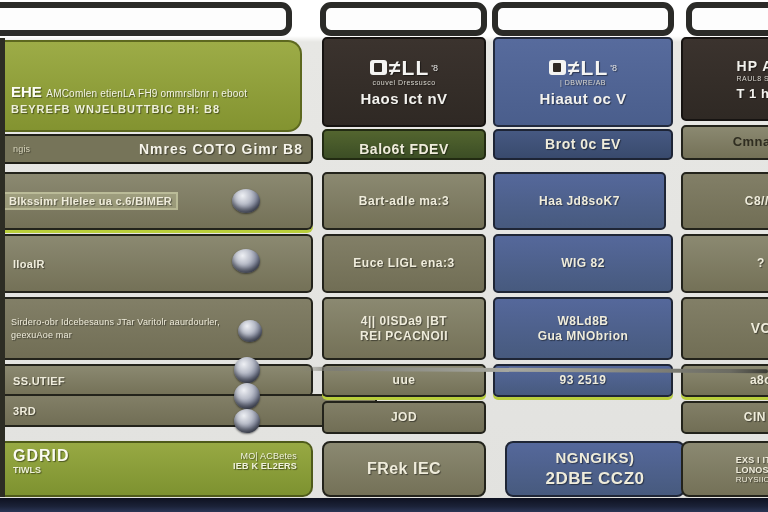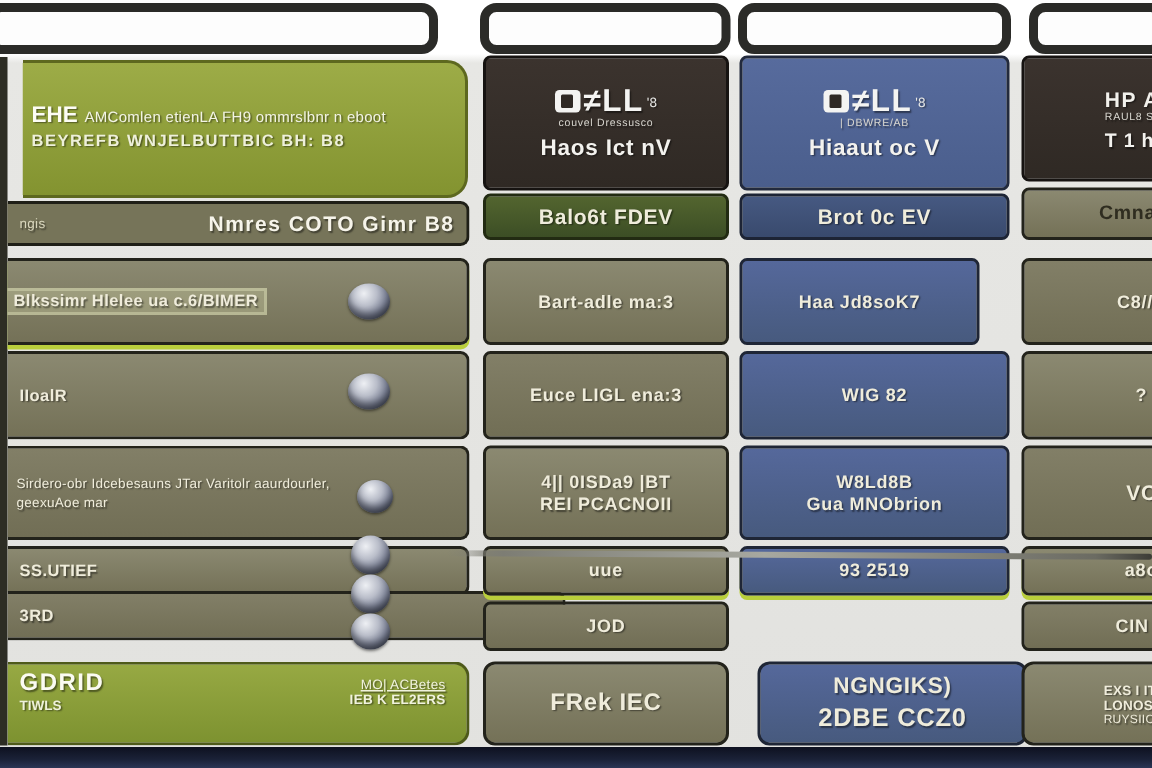--- a/index.html
+++ b/index.html
@@ -63,21 +63,21 @@
 
 <div id="stage">
 
   <div class="tab" style="left:-10px;width:302px;"></div>
   <div class="tab" style="left:320px;width:167px;"></div>
   <div class="tab" style="left:492px;width:182px;"></div>
   <div class="tab" style="left:686px;width:92px;"></div>
 
   <div class="edge"></div>
 
-  <div class="block left-cut greenhdr" style="left:15px;top:40px;width:297px;height:92px;border-radius:0 14px 14px 0;align-items:flex-start;padding:26px 10px 0 6px;">
+  <div class="block left-cut greenhdr" style="left:5px;top:40px;width:297px;height:92px;border-radius:0 14px 14px 0;align-items:center;padding:26px 10px 0 6px;">
     <div style="text-align:left;">
       <span style="font-weight:bold;font-size:15px;color:#fdfdf5;">EHE</span>
       <span class="small" style="font-size:10px;color:#f2f3e4;">AMComlen etienLA FH9 ommrslbnr n eboot</span>
       <div class="small" style="font-size:11px;font-weight:bold;color:#eef0da;margin-top:2px;letter-spacing:1px;">BEYREFB WNJELBUTTBIC BH: B8</div>
     </div>
   </div>
 
   <div class="block left-cut" style="left:5px;top:134px;width:308px;height:30px;background:#767459;border-color:#1f1f17;padding:0 8px;">
     <span class="small" style="color:#d9d6bd;">ngis</span>
     <span style="margin-left:auto;font-weight:bold;font-size:14px;color:#f6f4ea;letter-spacing:1px;">Nmres COTO Gimr B8</span>
@@ -105,21 +105,21 @@
   <div class="block left-cut olive2" style="left:5px;top:394px;width:372px;height:33px;">
     <span class="lbl">3RD</span>
   </div>
 
   <div class="block left-cut greenfoot" style="left:5px;top:441px;width:308px;height:56px;border-radius:0 10px 10px 0;padding:0 14px 16px 8px;">
     <div style="text-align:left;">
       <div style="font-weight:bold;font-size:16px;color:#fbfbf2;letter-spacing:1px;">GDRID</div>
       <div style="font-weight:bold;font-size:9px;color:#eef1da;">TIWLS</div>
     </div>
     <div style="margin-left:auto;text-align:right;">
-      <div class="small" style="color:#f0f2dd;text-decoration:underline;">MO| ACBetes</div>
+      <div class="small" style="color:#f0f2dd;">MO| ACBetes</div>
       <div class="small" style="color:#f0f2dd;font-weight:bold;">IEB K EL2ERS</div>
     </div>
   </div>
 
   <div class="sphere" style="left:232px;top:189px;width:28px;height:24px;"></div>
   <div class="sphere" style="left:232px;top:249px;width:28px;height:24px;"></div>
   <div class="sphere" style="left:238px;top:320px;width:24px;height:22px;"></div>
   <div class="sphere" style="left:234px;top:357px;width:26px;height:26px;"></div>
   <div class="sphere" style="left:234px;top:383px;width:26px;height:26px;"></div>
   <div class="sphere" style="left:234px;top:409px;width:26px;height:24px;"></div>
@@ -129,21 +129,21 @@
       <div class="logo-row">
         <span class="logo-box"></span>
           <span class="logo-txt">≠LL</span>
           <span class="logo-sup">'8</span>
       </div>
       <div class="hdr-sub">couvel Dressusco</div>
       <div class="hdr-line">Haos Ict nV</div>
     </div>
   </div>
 
-  <div class="block greenstrip" style="left:322px;top:129px;width:164px;height:31px;">
+  <div class="block greenstrip" style="left:322px;top:129px;width:164px;height:31px;align-items:flex-end;">
     <span class="val-lg">Balo6t FDEV</span>
   </div>
 
   <div class="block olive" style="left:322px;top:172px;width:164px;height:58px;">
     <span class="val">Bart-adle ma:3</span>
   </div>
   <div class="block olive2" style="left:322px;top:234px;width:164px;height:59px;">
     <span class="val">Euce LIGL ena:3</span>
   </div>
   <div class="block olive" style="left:322px;top:297px;width:164px;height:63px;">
@@ -171,21 +171,21 @@
       </div>
       <div class="hdr-sub">| DBWRE/AB</div>
       <div class="hdr-line">Hiaaut oc V</div>
     </div>
   </div>
 
   <div class="block bluestrip" style="left:493px;top:129px;width:180px;height:31px;">
     <span class="val-lg">Brot 0c EV</span>
   </div>
 
-  <div class="block bluerow" style="left:493px;top:172px;width:160px;height:58px;">
+  <div class="block bluerow" style="left:493px;top:172px;width:173px;height:58px;">
     <span class="val">Haa Jd8soK7</span>
   </div>
   <div class="block bluerow" style="left:493px;top:234px;width:180px;height:59px;">
     <span class="val">WIG 82</span>
   </div>
   <div class="block bluerow" style="left:493px;top:297px;width:180px;height:63px;">
     <div>
       <div class="val">W8Ld8B</div>
       <div class="val">Gua MNObrion</div>
     </div>

